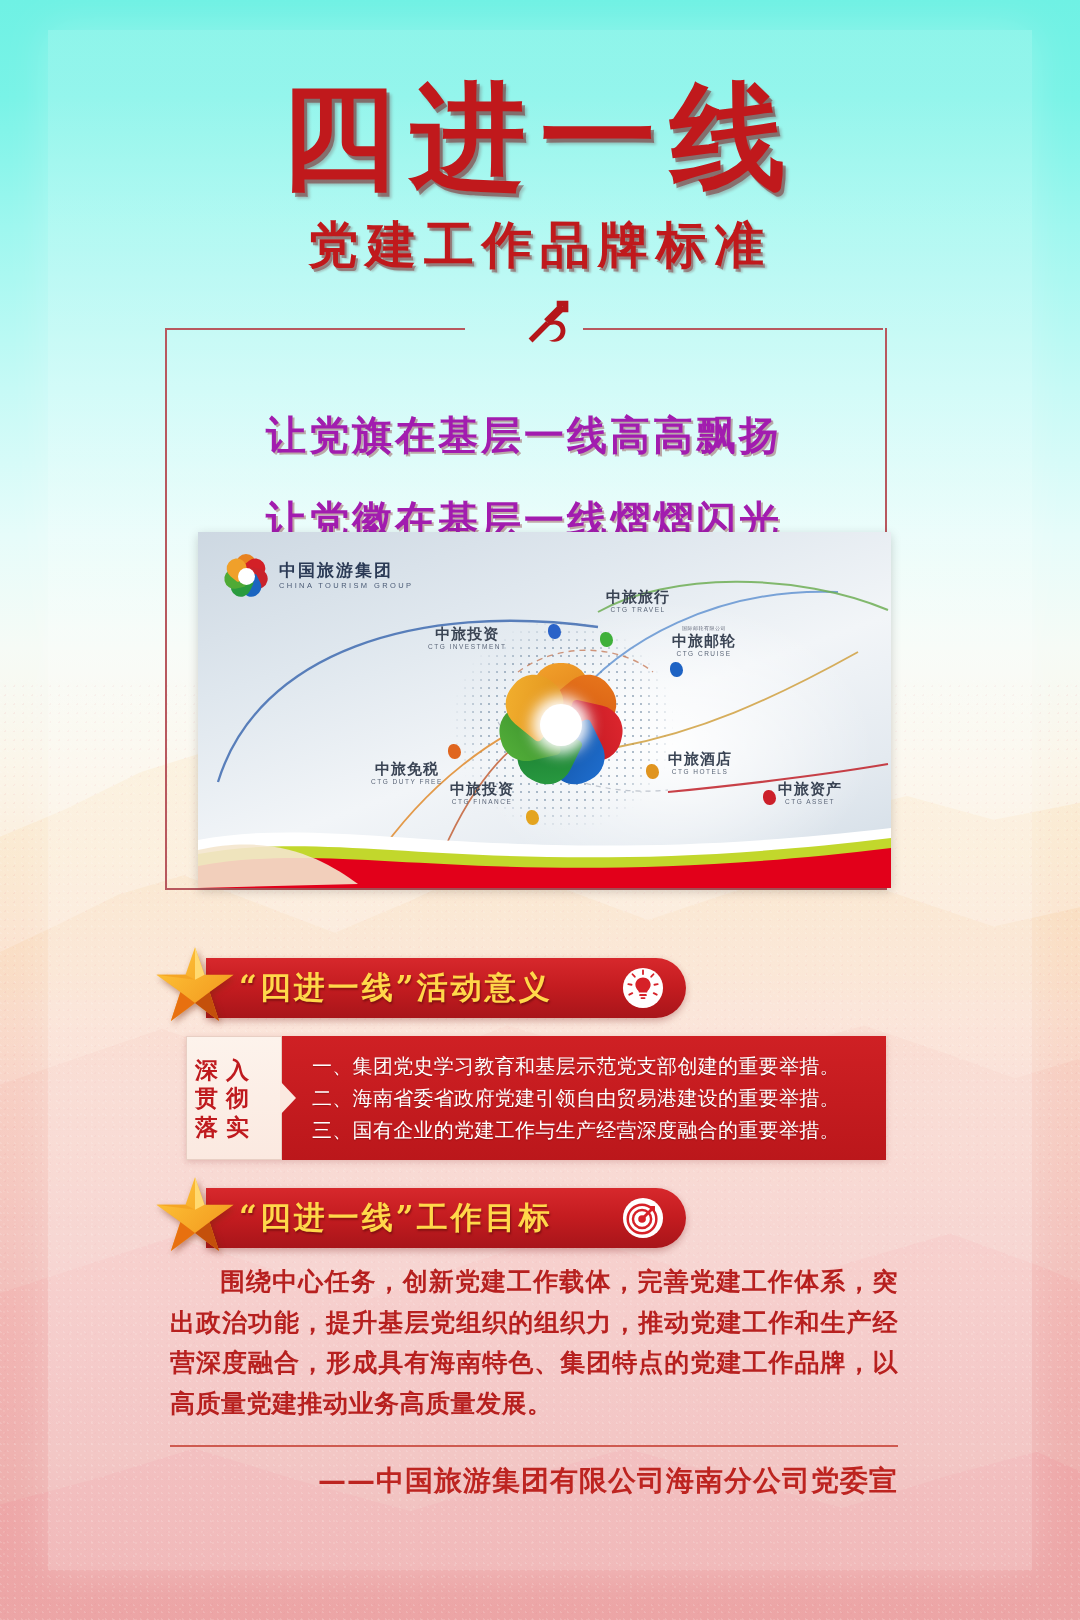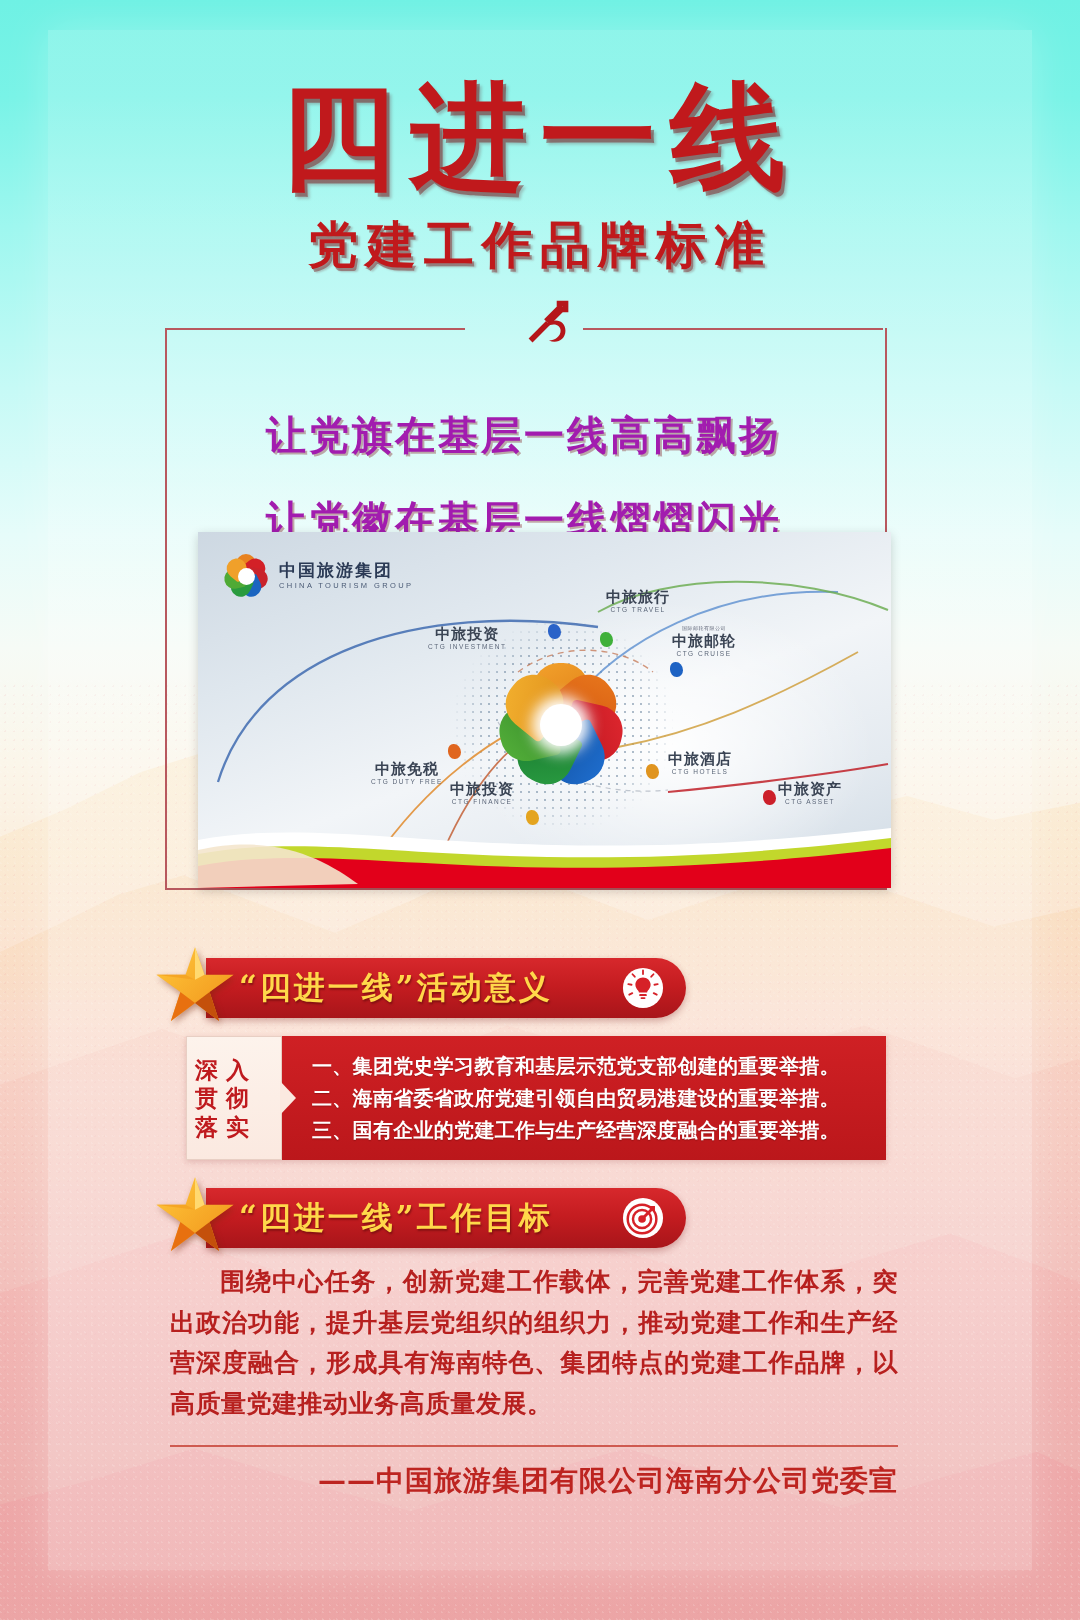--- a/index.html
+++ b/index.html
@@ -174,21 +174,21 @@
     position:absolute;right:-15px;top:50%;transform:translateY(-50%);
     width:0;height:0;border-top:17px solid transparent;border-bottom:17px solid transparent;
     border-left:16px solid #fbe9e0;z-index:4;
   }
   .items{
     flex:1;background:linear-gradient(180deg,#cf2024 0%,#bb171b 100%);
     padding:9px 16px 9px 30px;display:flex;flex-direction:column;justify-content:center;gap:5px;
   }
   .item{
     color:#fff;font-size:20px;letter-spacing:.3px;white-space:nowrap;
-    font-family:"DejaVu Sans","Liberation Sans",sans-serif;font-weight:bold;
+    font-family:"DejaVu Sans","Liberation Sans",sans-serif;font-weight:normal;
     text-shadow:0 1px 1px rgba(90,10,10,.4);
   }
 
   
   .para{
     position:absolute;left:170px;top:1262px;width:728px;
     font-family:"DejaVu Serif","Liberation Serif",serif;
     font-size:25px;line-height:1.62;color:#b7201f;letter-spacing:.5px;
     text-indent:50px;text-align:justify;font-weight:bold;
   }

